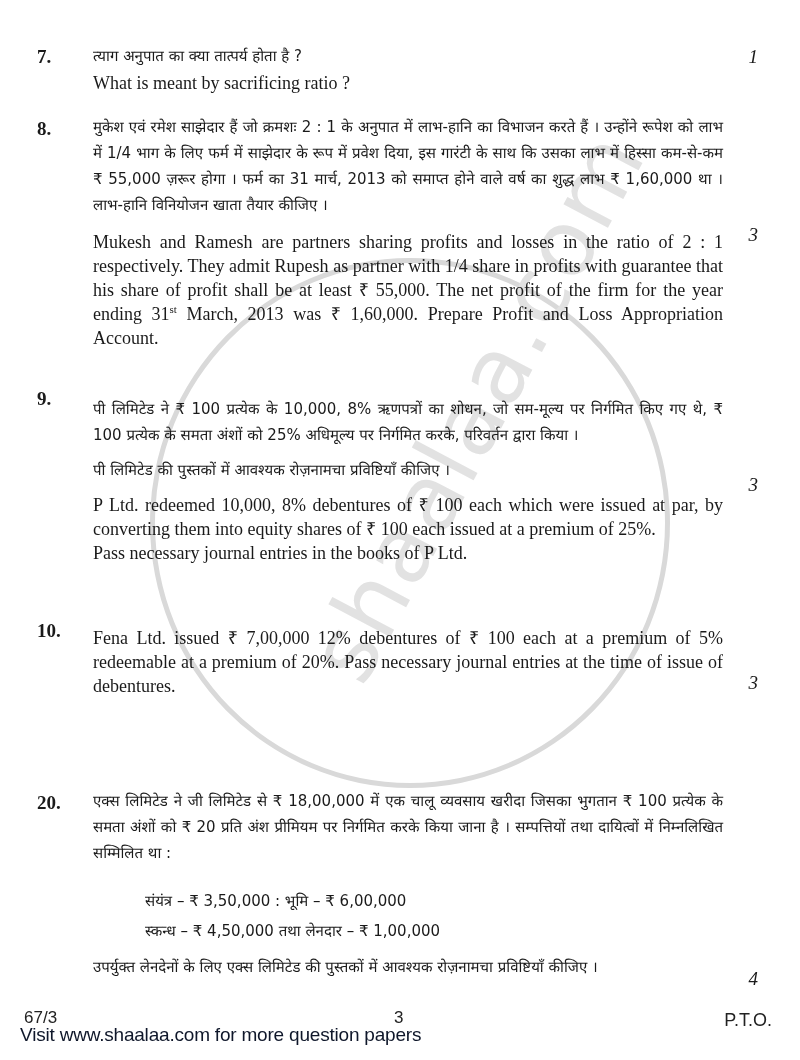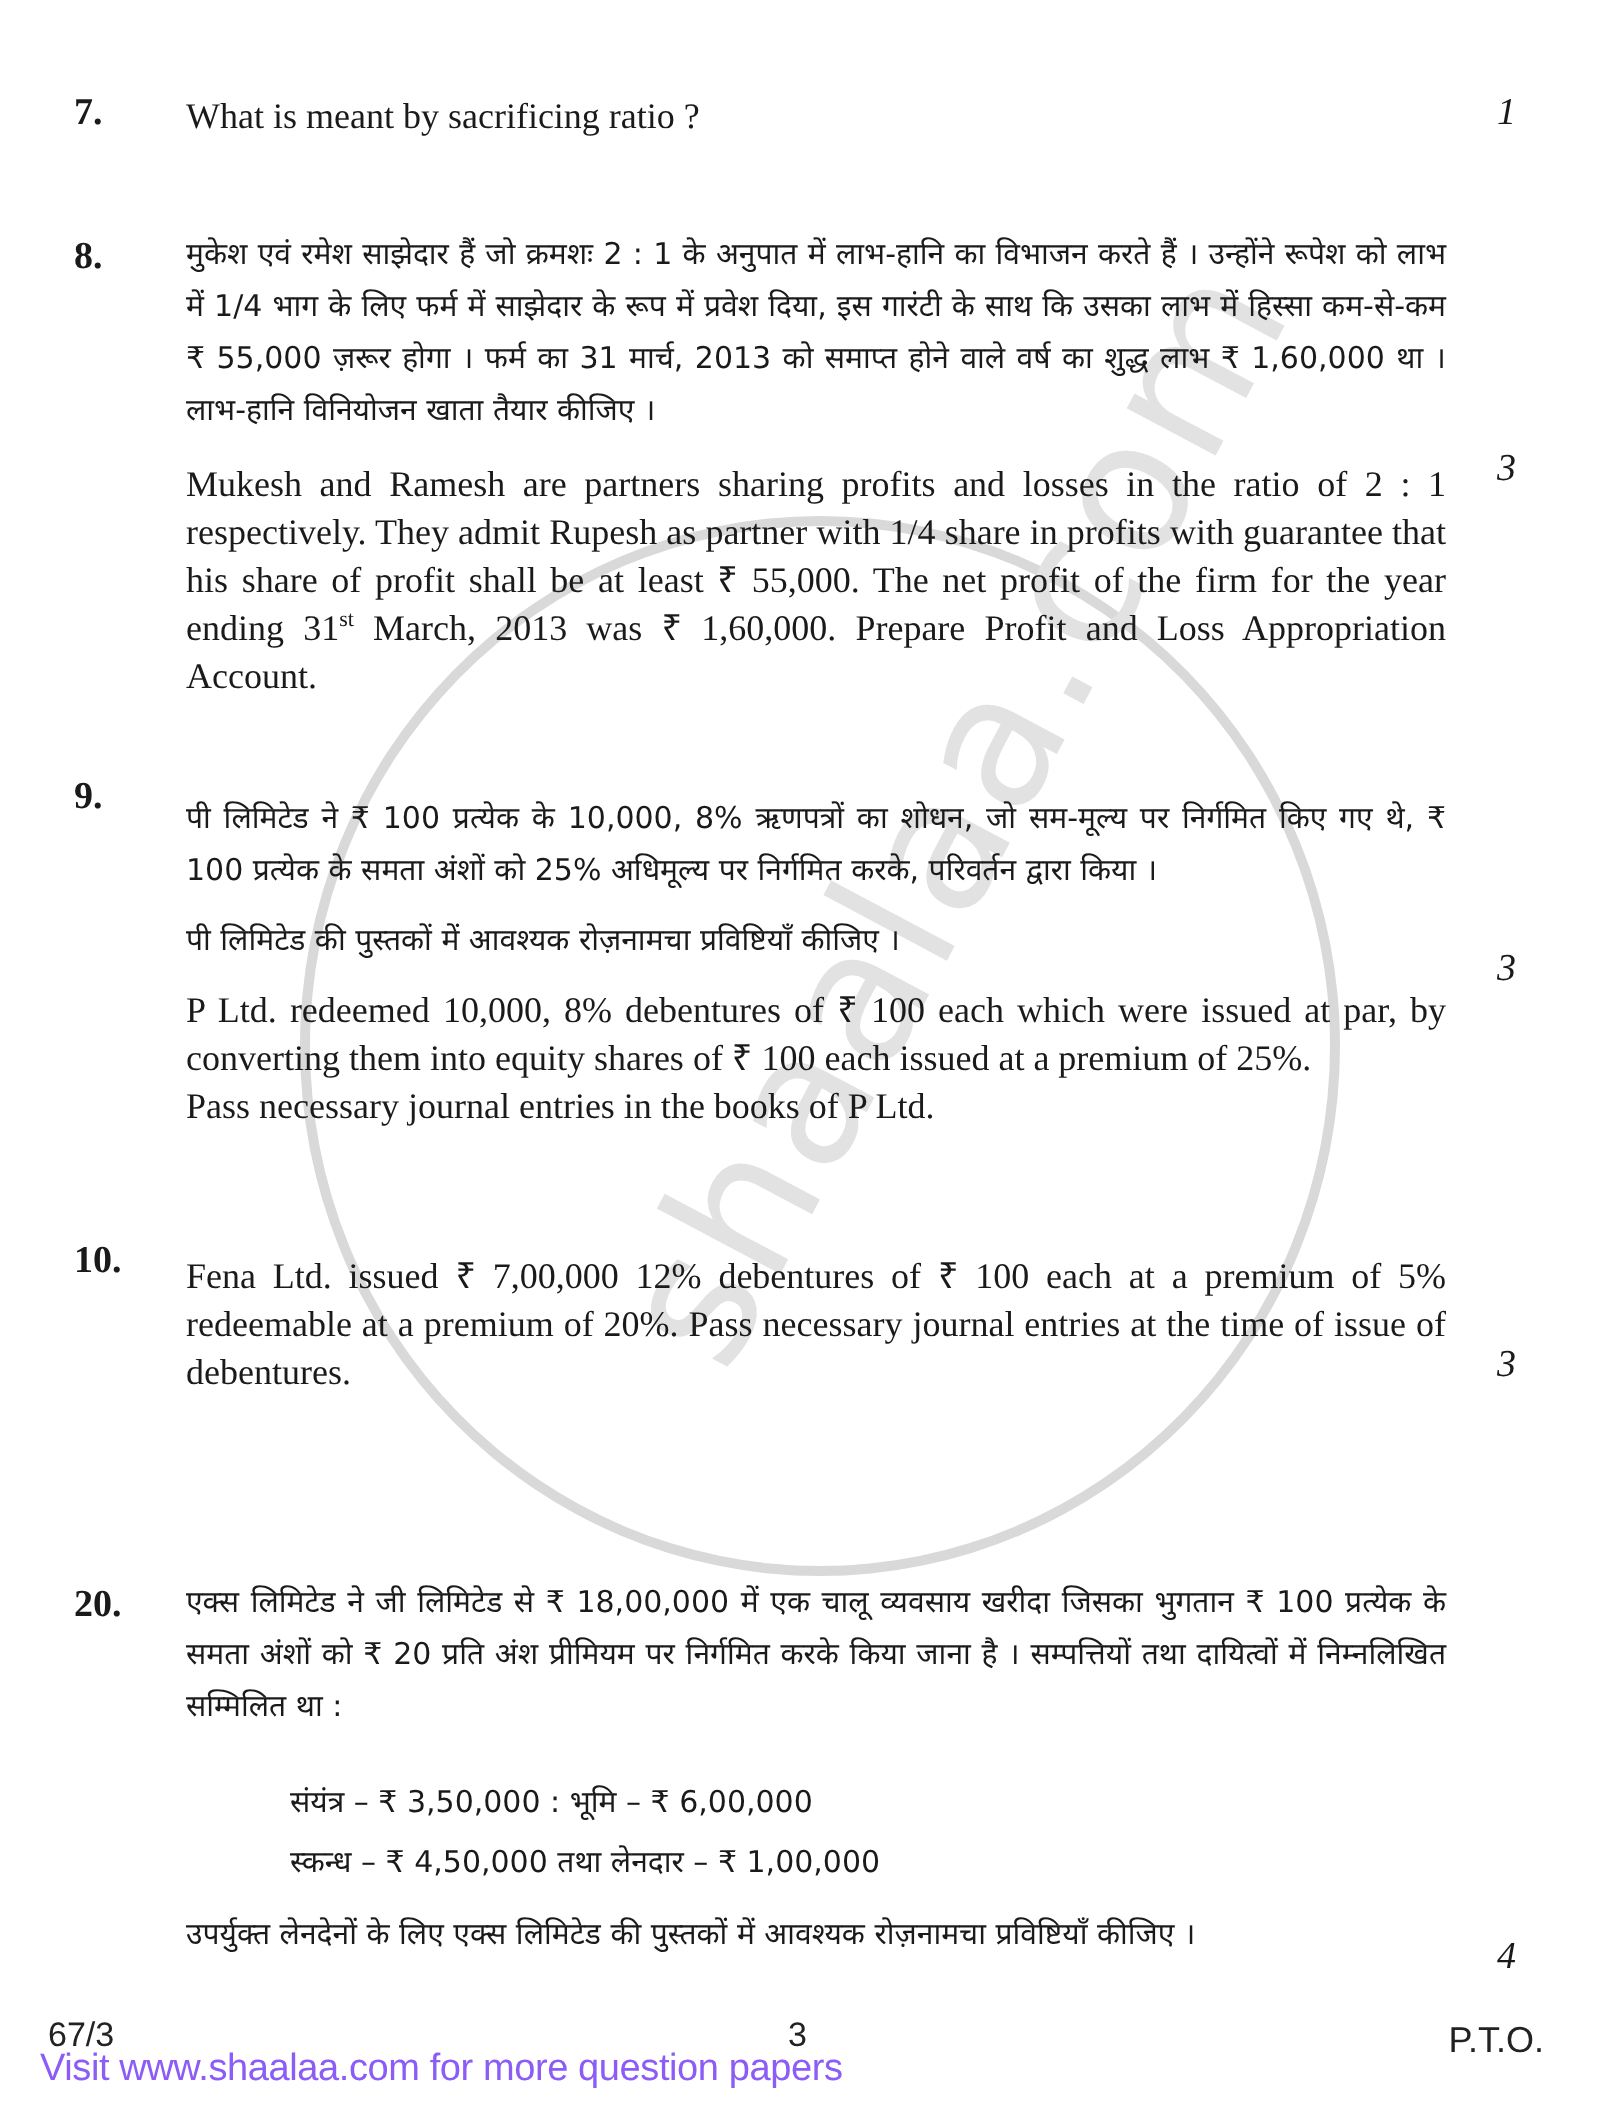--- a/index.html
+++ b/index.html
@@ -29,33 +29,34 @@
     .block { position: absolute; left: 93px; width: 630px; font-size: 17px; line-height: 24.5px; }
     .hi { font-family: "DejaVu Sans", sans-serif; font-size: 15px; line-height: 24.5px; text-align: justify; text-align-last: left; }
     .en { font-family: "Liberation Serif", serif; font-size: 18px; line-height: 24px; text-align: justify; text-align-last: left; }
     .marks {
       position: absolute; right: 42px; font-style: italic; font-size: 19px;
       font-family: "Liberation Serif", serif;
     }
     sup { font-size: 11px; line-height: 0; }
     .indent { padding-left: 52px; }
     .footer { position: absolute; font-family: "Liberation Sans", sans-serif; font-size: 17px; color: #222; }
-    .visit { position: absolute; left: 20px; top: 1024px; font-family: "Liberation Sans", sans-serif; font-size: 19px; color: #8b5cf6; letter-spacing: -0.2px; }
+    .visit { position: absolute; left: 20px; top: 1024px; font-family: "Liberation Sans", sans-serif; font-size: 19px; color: #0f172a; letter-spacing: -0.2px; }
   </style>
 </head>
 <body>
 
 <div class="page">
 
   <div class="watermark-circle"></div>
   <div class="watermark-text">shaalaa.com</div>
 
   <div class="q" style="top:44px;">
     <div class="qnum" style="top:2px;">7.</div>
     <div class="block" style="top:0;">
+      <div class="hi">त्याग अनुपात का क्या तात्पर्य होता है ?</div>
       <div class="en" style="margin-top:2px;">What is meant by sacrificing ratio ?</div>
     </div>
     <div class="marks" style="top:2px;">1</div>
   </div>
 
   <div class="q" style="top:114px;">
     <div class="qnum" style="top:4px;">8.</div>
     <div class="block" style="top:0;">
       <div class="hi" style="line-height:26px;">मुकेश एवं रमेश साझेदार हैं जो क्रमशः 2 : 1 के अनुपात में लाभ-हानि का विभाजन करते हैं । उन्होंने रूपेश को लाभ में 1/4 भाग के लिए फर्म में साझेदार के रूप में प्रवेश दिया, इस गारंटी के साथ कि उसका लाभ में हिस्सा कम-से-कम ₹ 55,000 ज़रूर होगा । फर्म का 31 मार्च, 2013 को समाप्त होने वाले वर्ष का शुद्ध लाभ ₹ 1,60,000 था । लाभ-हानि विनियोजन खाता तैयार कीजिए ।</div>
       <div class="en" style="margin-top:12px;">

